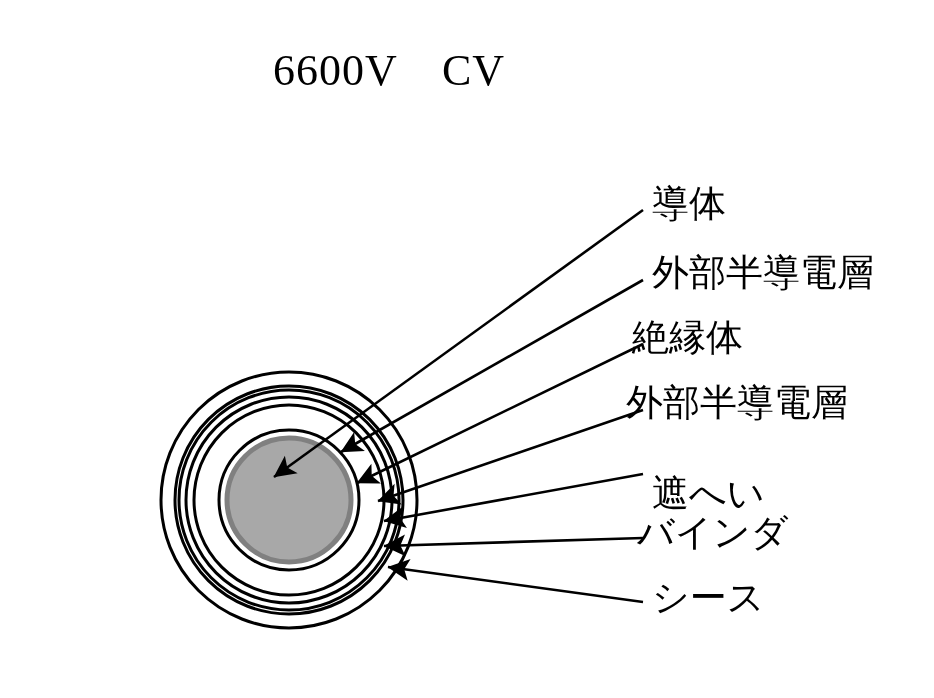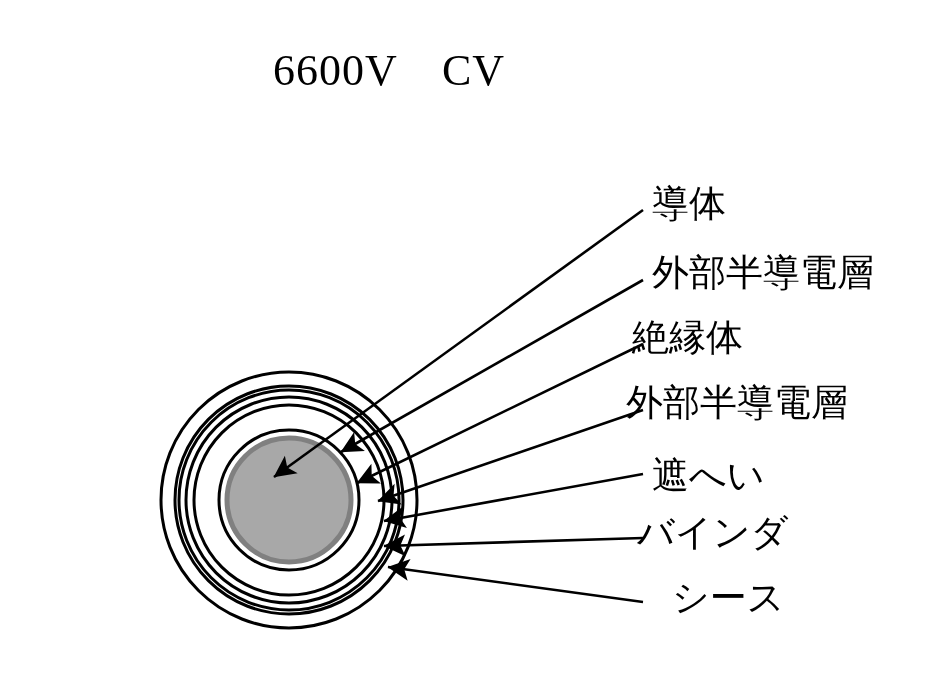--- a/index.html
+++ b/index.html
@@ -87,18 +87,18 @@
         <line x1="643" y1="538" x2="384" y2="546" stroke="#000000" stroke-width="2.6" marker-end="url(#arrowhead)"></line>
         <line x1="643" y1="602" x2="388" y2="567" stroke="#000000" stroke-width="2.6" marker-end="url(#arrowhead)"></line>
       </g>
   </svg>
 
   <div id="label-layer">
       <div class="label" style="left: 652px; top: 186px;">導体</div>
       <div class="label" style="left: 652px; top: 255px;">外部半導電層</div>
       <div class="label" style="left: 632px; top: 320px;">絶縁体</div>
       <div class="label" style="left: 626px; top: 385px;">外部半導電層</div>
-      <div class="label" style="left: 652px; top: 458px; text-align: center;">遮へい</div>
+      <div class="label" style="left: 652px; top: 476px; text-align: center;">遮へい</div>
       <div class="label" style="left: 637px; top: 515px;">バインダ</div>
-      <div class="label" style="left: 672px; top: 580px;">シース</div>
+      <div class="label" style="left: 652px; top: 580px;">シース</div>
     </div>
 
 </div>
 
 </body></html>

